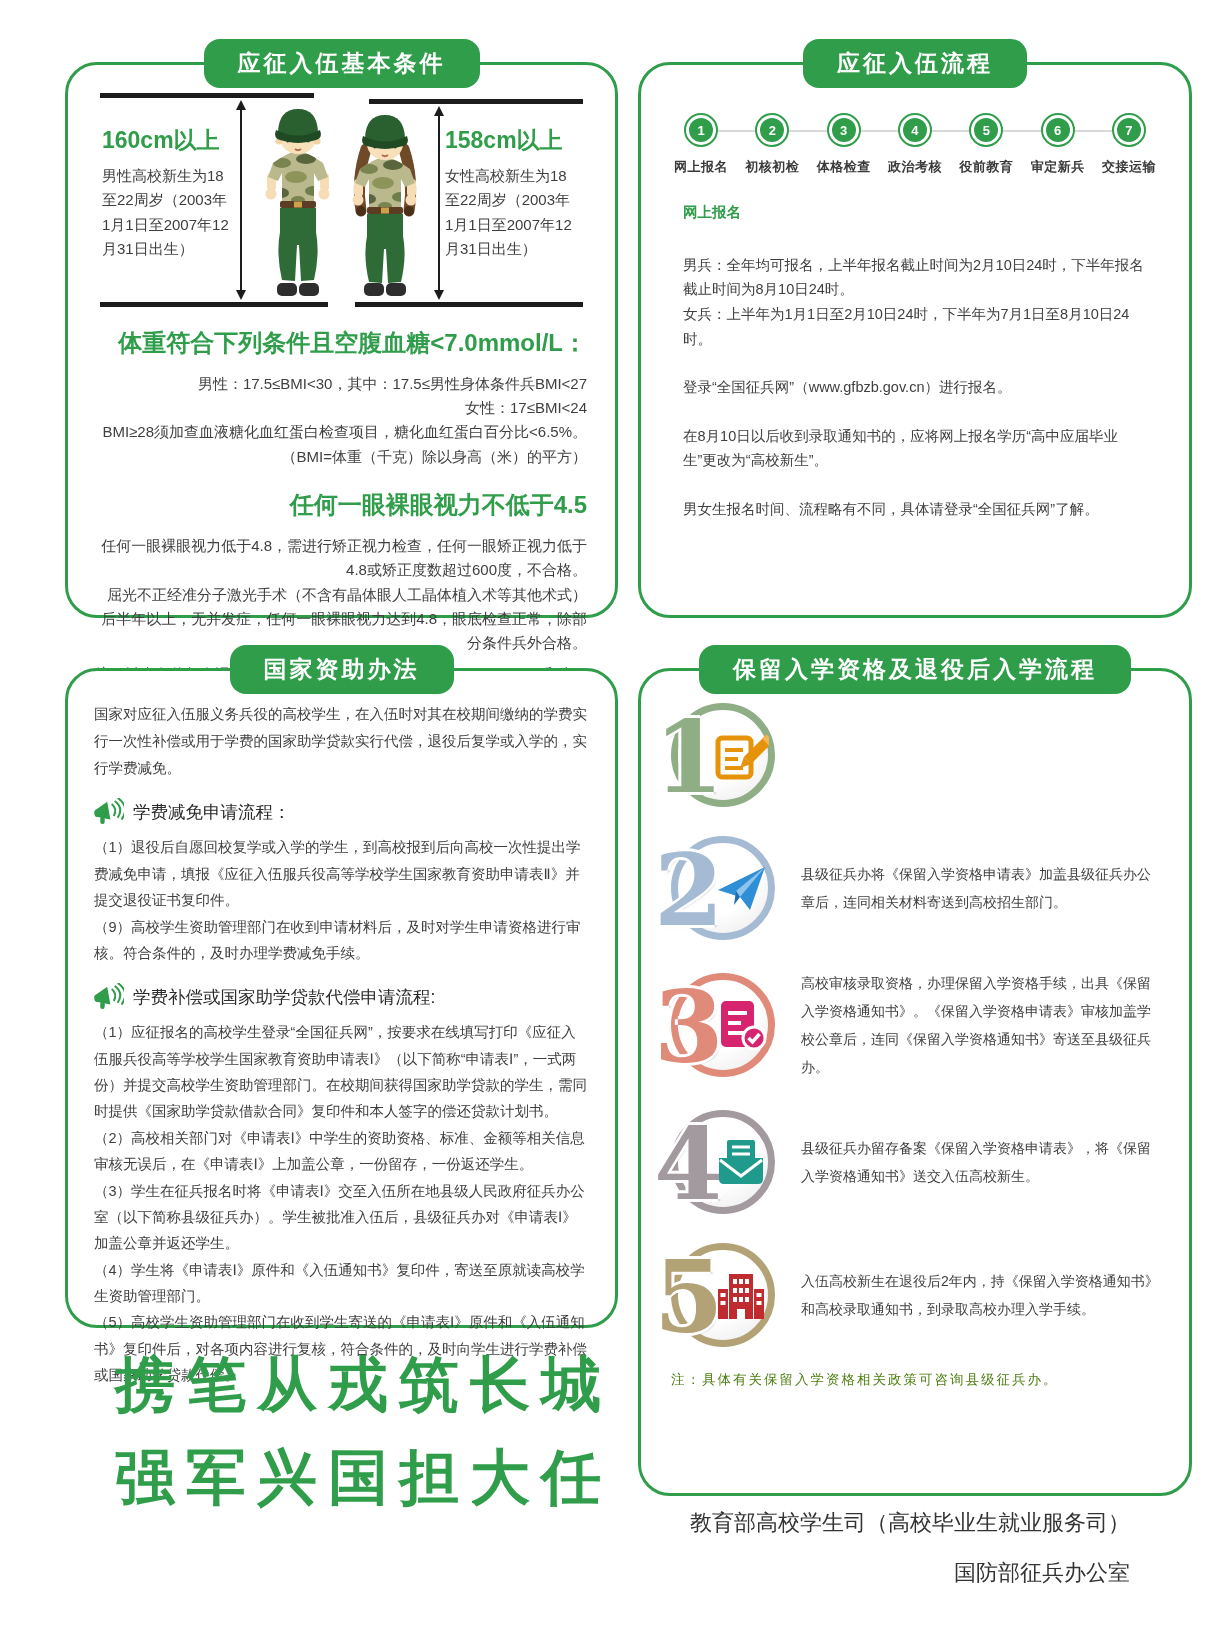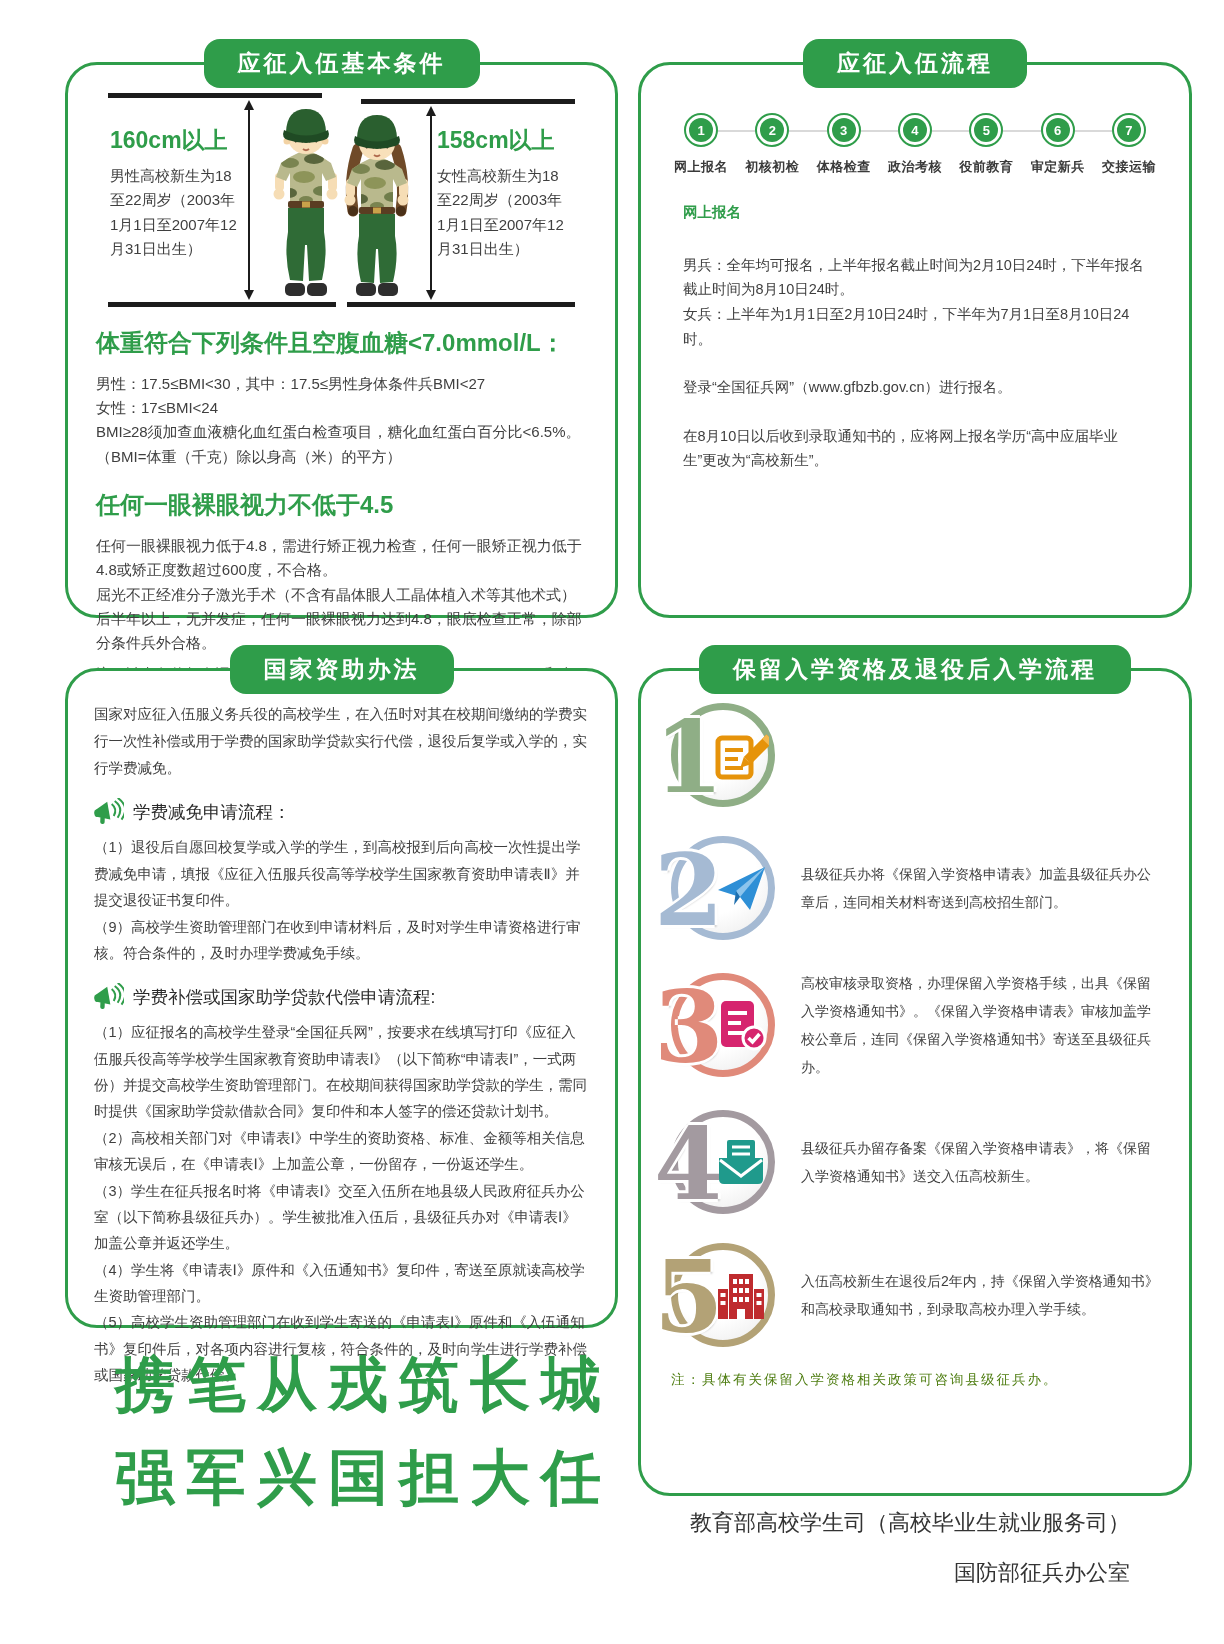--- a/index.html
+++ b/index.html
@@ -11,21 +11,21 @@
   #panel1{left:65px;top:62px;width:547px;height:550px;}
   #panel2{left:638px;top:62px;width:548px;height:550px;}
   #panel3{left:65px;top:668px;width:547px;height:654px;}
   #panel4{left:638px;top:668px;width:548px;height:822px;}
   .pill{
     position:absolute;top:-26px;left:50%;transform:translateX(-50%);
     background:#2f9d4a;color:#fff;font-size:23px;font-weight:bold;
     padding:9px 34px;border-radius:16px;white-space:nowrap;letter-spacing:3px;
   }
   
-  .figwrap{position:relative;margin:28px 40px 0;height:214px;text-decoration:underline;}
+  .figwrap{position:relative;margin:28px 32px 0;height:214px;text-decoration:underline;}
   .hgroup{position:absolute;top:0;height:214px;width:250px;}
   .hgroup.male{left:0;}
   .hgroup.female{right:0;}
   .bar{position:absolute;height:5px;background:#1c1c1c;}
   .male .bar.t{top:0;left:0;width:214px;}
   .male .bar.b{bottom:0;left:0;width:228px;}
   .female .bar.t{top:6px;right:0;width:214px;}
   .female .bar.b{bottom:0;right:0;width:228px;}
   .htxt{position:absolute;width:128px;top:32px;}
   .male .htxt{left:2px;}
@@ -34,21 +34,21 @@
   .htxt .hd{font-size:15px;line-height:1.62;margin:0;}
   .harrow{position:absolute;top:7px;}
   .male .harrow{left:135px;}
   .female .harrow{left:100px;top:13px;}
   .soldiersvg{position:absolute;top:8px;}
   .male .soldiersvg{left:152px;}
   .female .soldiersvg{left:6px;top:14px;}
   
   .sec{margin:17px 28px 0;}
   .sec .gh{font-size:24px;color:#2f9d4a;font-weight:bold;margin:0 0 9px;}
-  .sec p{margin:0;font-size:15px;line-height:1.62;}
+  .sec p{margin:0;font-size:15px;line-height:1.62;text-align:right;}
   .kainote{margin:8px 28px 0;font-family:"DejaVu Serif",serif;font-size:13.5px;color:#5a5850;letter-spacing:1.5px;line-height:1.62;}
   
   .fsteps{position:relative;display:flex;justify-content:space-between;margin:48px 28px 0;}
   .fsteps::before{content:"";position:absolute;left:38px;right:38px;top:17px;height:2px;background:#d9d9d9;}
   .fstep{width:64px;display:flex;flex-direction:column;align-items:center;position:relative;z-index:1;}
   .fcircle{width:30px;height:30px;border:2px solid #2f9d4a;border-radius:50%;background:#fff;display:flex;align-items:center;justify-content:center;}
   .fcircle b{width:24px;height:24px;background:#2f9d4a;border-radius:50%;color:#fff;font-size:13px;display:flex;align-items:center;justify-content:center;}
   .flabel{margin-top:11px;font-size:13px;font-weight:bold;color:#3a3a3a;letter-spacing:0.5px;}
   .p2head{margin:50px 42px 0;font-size:24px;color:#2f9d4a;font-weight:bold;}
   .p2 p{margin:24px 42px 0;font-size:14.5px;line-height:1.7;}
@@ -243,20 +243,21 @@
         </span>
       <span class="flabel">交接运输</span>
     </div>
   </div>
 
   <p class="p2head">网上报名</p>
   <p class="first">男兵：全年均可报名，上半年报名截止时间为2月10日24时，下半年报名截止时间为8月10日24时。</p>
   <p class="tight">女兵：上半年为1月1日至2月10日24时，下半年为7月1日至8月10日24时。</p>
   <p>登录“全国征兵网”（www.gfbzb.gov.cn）进行报名。</p>
   <p>在8月10日以后收到录取通知书的，应将网上报名学历“高中应届毕业生”更改为“高校新生”。</p>
+  <p>男女生报名时间、流程略有不同，具体请登录“全国征兵网”了解。</p>
 </section>
 
 <section class="panel" id="panel3">
   <div class="pill">国家资助办法</div>
   <p class="intro">国家对应征入伍服义务兵役的高校学生，在入伍时对其在校期间缴纳的学费实行一次性补偿或用于学费的国家助学贷款实行代偿，退役后复学或入学的，实行学费减免。</p>
 
   <div class="fhead">
     <svg width="30" height="28" viewBox="0 0 30 28">
       <g transform="rotate(-10 13 14)">
         <path d="M2,10 L15,4 L15,22 L2,17 Z" fill="#2f9d4a"></path>

